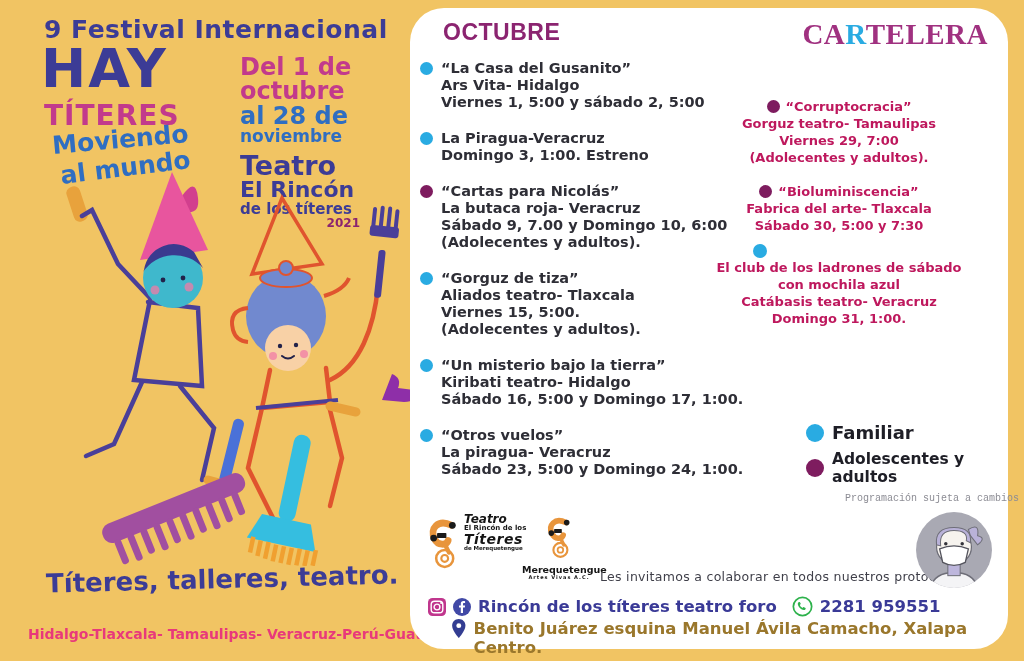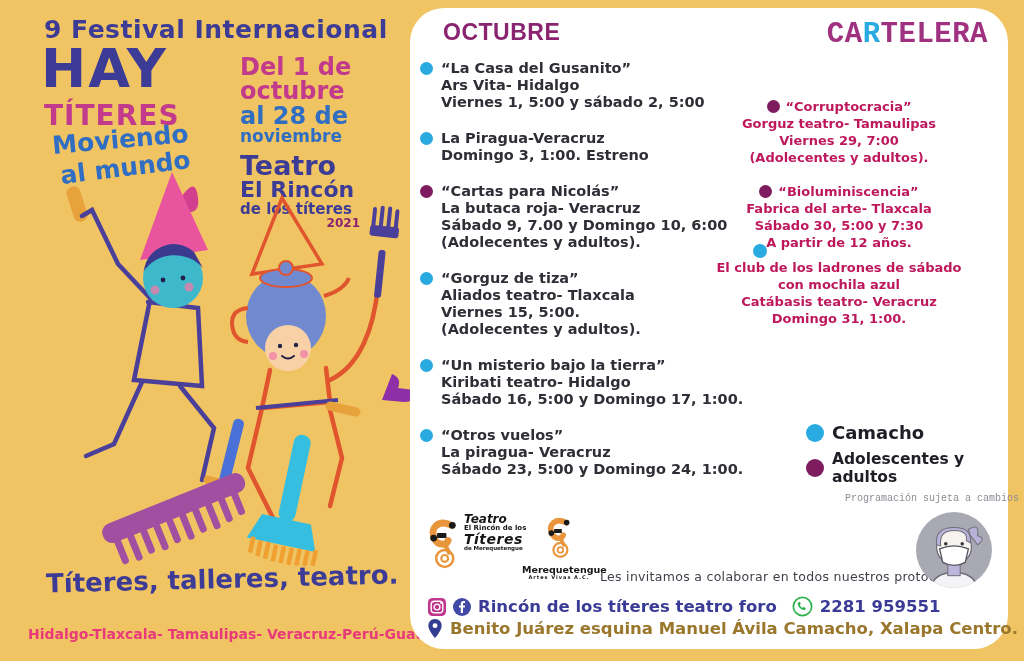--- a/index.html
+++ b/index.html
@@ -22,21 +22,21 @@
   .v3{font-size:15px;font-weight:bold;color:#3C3C96;}
   .v4{font-size:12px;font-weight:bold;color:#8B2470;text-align:right;width:120px;}
   .tagline{left:46px;top:564px;font-size:26px;font-weight:bold;color:#3C3C96;transform:rotate(-1.5deg);}
   .countries{left:28px;top:626px;font-size:14px;font-weight:bold;color:#E8397B;}
 
   
   .card{left:410px;top:8px;width:598px;height:641px;background:#FFFFFF;border-radius:34px;}
   .octubre{left:443px;top:19px;font-family:"Liberation Sans",sans-serif;font-size:23px;
            font-weight:bold;color:#8B2470;letter-spacing:.5px;}
   .cartelera{left:788px;top:18px;width:200px;text-align:right;
-             font-family:Liberation Mono, monospace;font-size:29px;font-weight:bold;letter-spacing:.5px;}
+             font-family:Liberation Serif, serif;font-size:29px;font-weight:bold;letter-spacing:.5px;}
   .cartelera .plum{color:#A03180;}
   .cartelera .sky{color:#29ABE2;}
 
   .ev-col{left:420px;top:60px;width:350px;}
   .event{display:flex;gap:8px;margin-bottom:19px;}
   .dot{width:13px;height:13px;border-radius:50%;flex:0 0 auto;margin-top:2px;}
   .dot.blue{background:#29ABE2;}
   .dot.purple{background:#7E1C5F;}
   .ev-text{font-size:14.5px;font-weight:bold;color:#2E2E36;line-height:17px;}
 
@@ -61,21 +61,21 @@
   .l1c{font-size:14px;font-weight:bold;font-style:italic;letter-spacing:.5px;}
   .l1d{font-size:5.5px;font-weight:bold;}
   .logo2{left:522px;top:515px;width:74px;text-align:center;color:#151515;line-height:1.1;}
   .l2a{font-size:9.5px;font-weight:bold;}
   .l2b{font-size:5px;font-weight:bold;letter-spacing:1px;}
   .protocols{left:600px;top:569px;font-size:12.5px;color:#3F3F49;letter-spacing:.3px;}
   .avatar{left:915px;top:511px;}
   .social{left:428px;top:596px;display:flex;align-items:center;gap:7px;}
   .handle{font-size:16.5px;font-weight:bold;color:#3A3A97;}
   .phone{font-size:16.5px;font-weight:bold;color:#3A3A97;}
-  .addr{left:428px;top:619px;display:flex;gap:8px;}
+  .addr{left:452px;top:619px;display:flex;gap:8px;}
   .addr-text{font-size:16.5px;font-weight:bold;color:#9A772C;}
   .wa{margin-left:8px;}
 
   .illus{left:30px;top:168px;}
 </style>
 </head>
 <body>
 
 <div class="abs kicker">9 Festival Internacional</div>
 <div class="abs hay">HAY</div>
@@ -235,34 +235,33 @@
 <div class="abs revent r1">
   <div><span class="dot purple"></span><span>“Corruptocracia”</span></div>
   <div>Gorguz teatro- Tamaulipas</div>
   <div>Viernes 29, 7:00</div>
   <div>(Adolecentes y adultos).</div>
 </div>
 <div class="abs revent r2">
   <div><span class="dot purple"></span><span>“Bioluminiscencia”</span></div>
   <div>Fabrica del arte- Tlaxcala</div>
   <div>Sábado 30, 5:00 y 7:30</div>
-  <div>A partir de 12 años.</div>
 </div>
 <span class="abs r3dot"></span>
 <div class="abs revent r3">
   <div>El club de los ladrones de sábado</div>
   <div>con mochila azul</div>
   <div>Catábasis teatro- Veracruz</div>
   <div>Domingo 31, 1:00.</div>
 </div>
 
 <div class="abs legend">
   <div class="leg-row">
     <span class="leg-dot blue"></span>
-    <span class="leg-fam">Camacho</span>
+    <span class="leg-fam">Familiar</span>
   </div>
   <div class="leg-row">
     <span class="leg-dot purple"></span>
     <span class="leg-adu">Adolescentes y adultos</span>
   </div>
   <div class="leg-note">Programación sujeta a cambios</div>
 </div>
 
 <div class="abs logo1">
   <svg width="34" height="62" viewBox="0 0 40 60">

